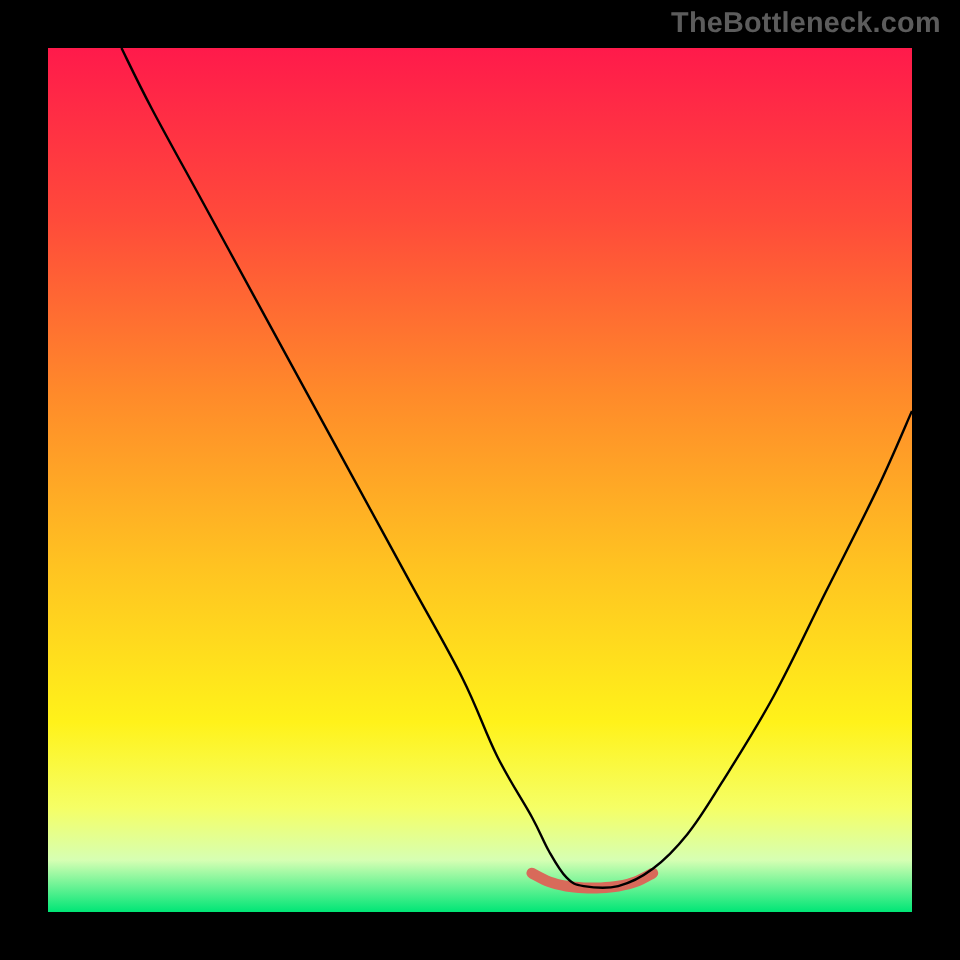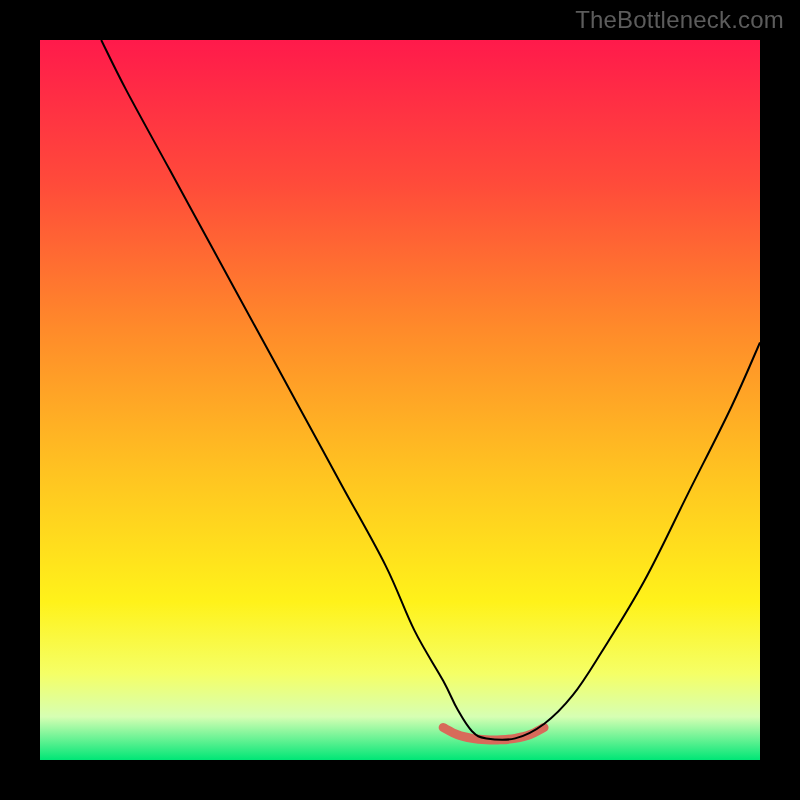--- a/index.html
+++ b/index.html
@@ -15,21 +15,21 @@
     width: 800px;
     height: 800px;
     background: #000;
   }
   .watermark {
     position: absolute;
     top: 6px;
     right: 16px;
     font-family: Arial, Helvetica, sans-serif;
     font-size: 24px;
-    font-weight: 400;
+    font-weight: 700;
     color: #5c5c5c;
     letter-spacing: 0.2px;
     user-select: none;
   }
   svg {
     display: block;
   }
 </style>
 </head>
 <body>

